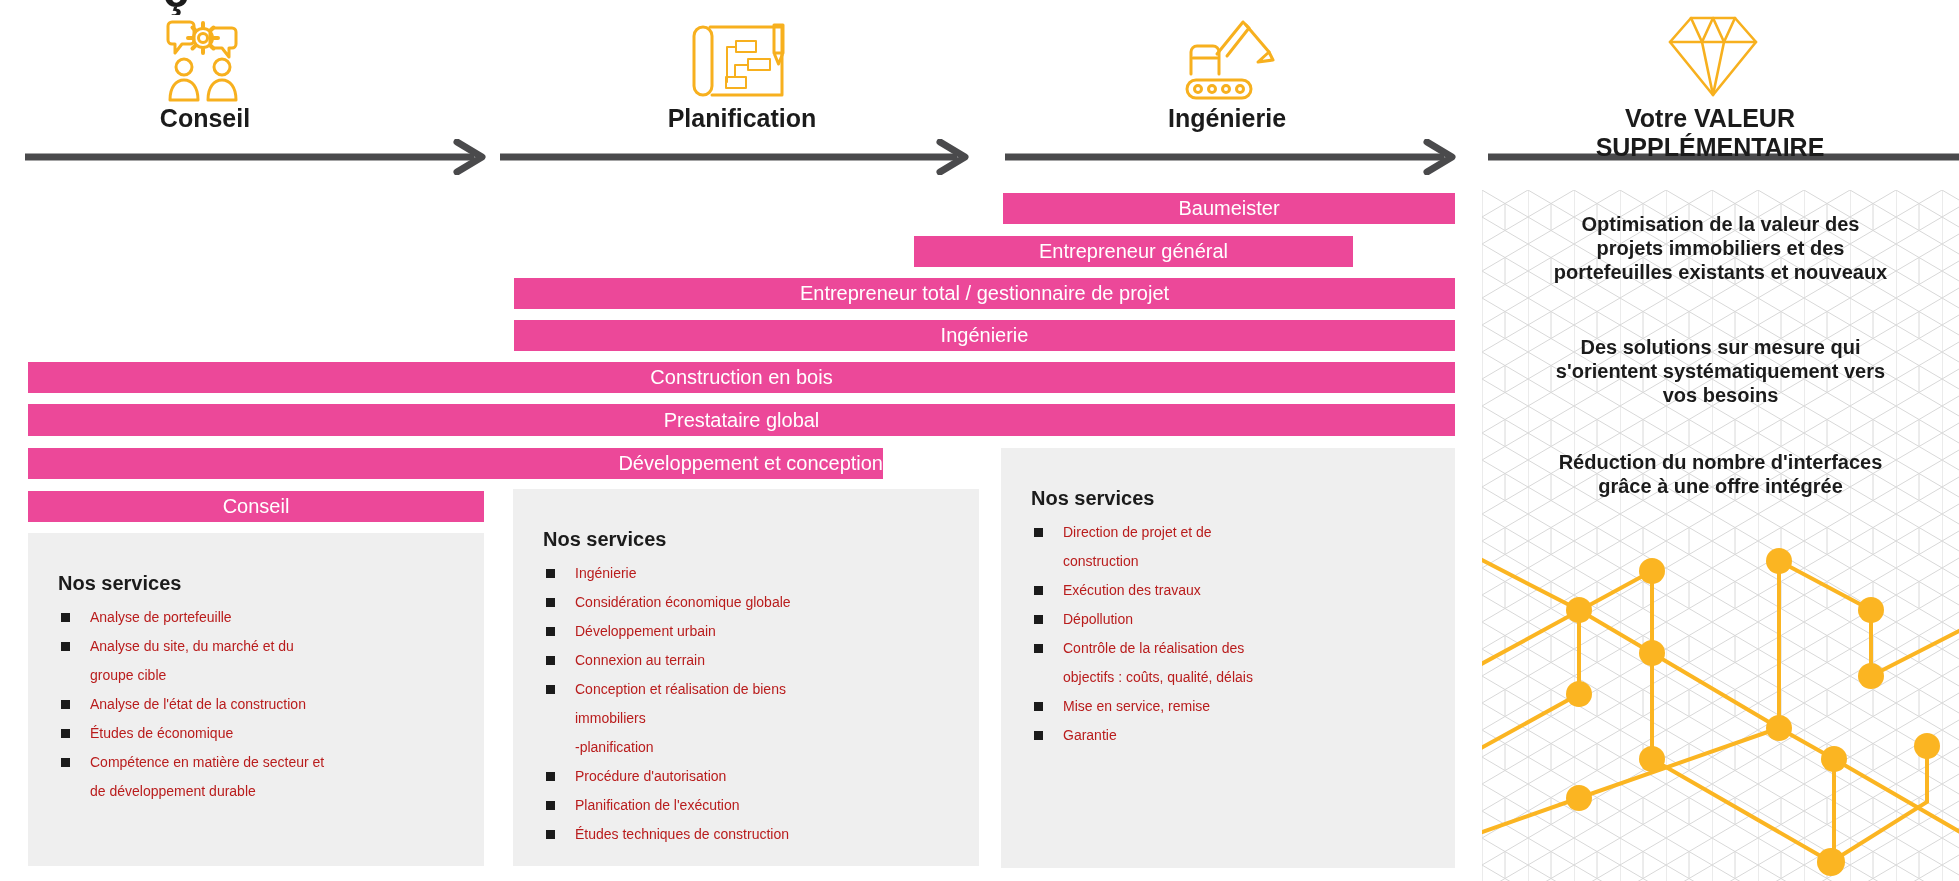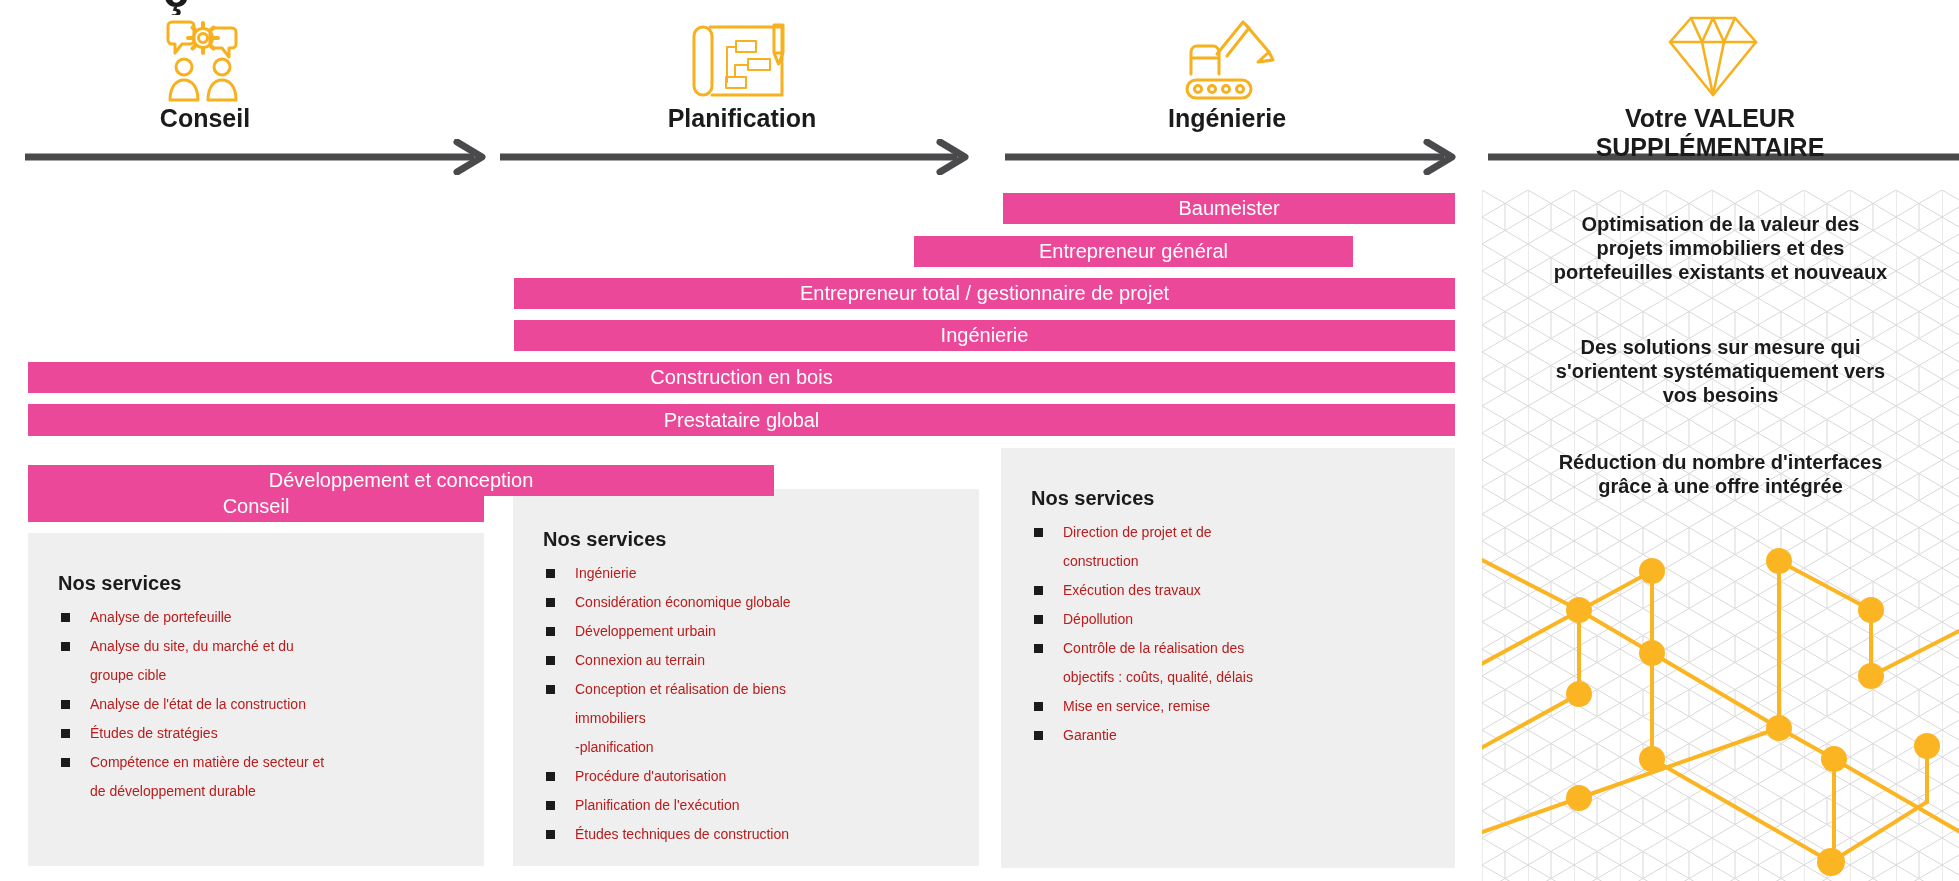--- a/index.html
+++ b/index.html
@@ -136,31 +136,31 @@
 <div class="phase-label" style="left:1227px;">Ingénierie</div>
 <div class="phase-label" style="left:1710px;">Votre VALEUR
 SUPPLÉMENTAIRE</div>
 
 <div class="bar" style="left:1003px;top:193px;width:452px;"><span>Baumeister</span></div>
 <div class="bar" style="left:914px;top:236px;width:439px;"><span>Entrepreneur général</span></div>
 <div class="bar" style="left:514px;top:278px;width:941px;"><span>Entrepreneur total / gestionnaire de projet</span></div>
 <div class="bar" style="left:514px;top:320px;width:941px;"><span>Ingénierie</span></div>
 <div class="bar" style="left:28px;top:362px;width:1427px;"><span>Construction en bois</span></div>
 <div class="bar" style="left:28px;top:404px;width:1427px;height:32px;line-height:32px;"><span>Prestataire global</span></div>
-<div class="bar" style="left:28px;top:465px;width:746px;"><span>Développement et conception</span></div>
+<div class="bar" style="left:28px;top:448px;width:855px;text-align:right;"><span>Développement et conception</span></div>
 <div class="bar" style="left:28px;top:491px;width:456px;"><span>Conseil</span></div>
 
 <div class="panel" style="left:28px;top:533px;width:456px;height:333px;">
   <h3>Nos services</h3>
   <ul>
     <li>Analyse de portefeuille</li>
     <li>Analyse du site, du marché et du
 groupe cible</li>
     <li>Analyse de l'état de la construction</li>
-    <li>Études de stratégies</li>
+    <li>Études de économique</li>
     <li>Compétence en matière de secteur et
 de développement durable</li>
   </ul>
 </div>
 
 <div class="panel" style="left:513px;top:489px;width:466px;height:377px;">
   <h3>Nos services</h3>
   <ul>
     <li>Ingénierie</li>
     <li>Considération économique globale</li>

